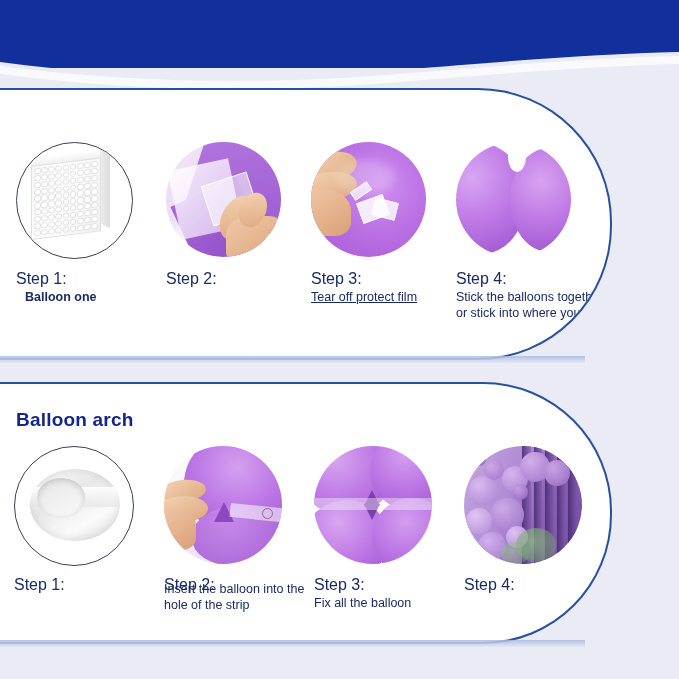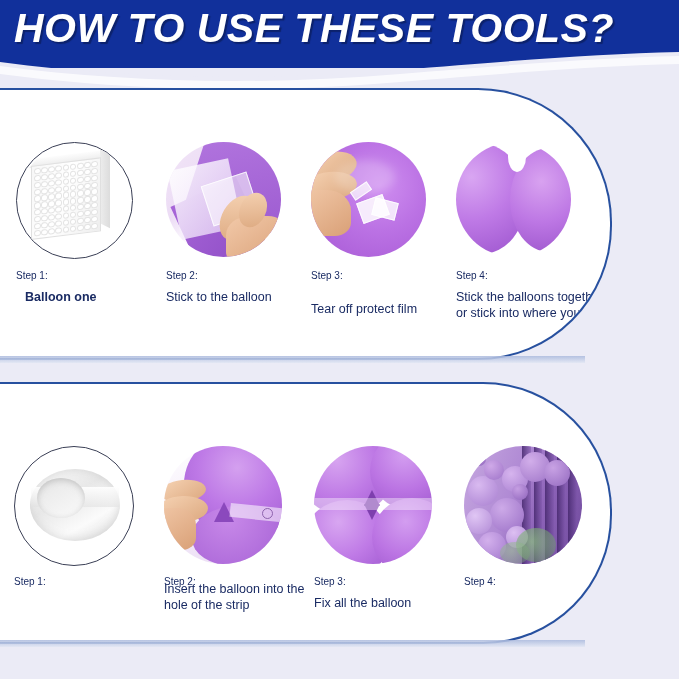--- a/index.html
+++ b/index.html
@@ -66,21 +66,21 @@
   .step{position:absolute;}
   .circle{
     position:absolute;
     border-radius:50%;
     overflow:hidden;
     background:#ffffff;
   }
   .circle-outline{border:1.2px solid #3a3f55;}
   .step-head{
     position:absolute;
-    font-size:10px;color:#1a2b63;white-space:nowrap;
+    font-size:16px;color:#1a2b63;white-space:nowrap;
   }
   .step-body{
     position:absolute;
     font-size:12.5px;color:#1a2b63;line-height:15.5px;
   }
   .step-body.bold{font-weight:bold;padding-left:9px;}
 
   
   .art{position:absolute;left:0;top:0;width:100%;height:100%;}
 
@@ -127,21 +127,20 @@
 </style>
 </head>
 <body>
 
 <div class="header">
   <div class="header-blue"></div>
   <svg class="header-wave" viewBox="0 0 679 36" preserveAspectRatio="none">
     <path d="M0,10 C120,26 260,30 400,18 C520,8 600,2 679,0 L679,36 L0,36 Z" fill="#ebebf6"></path>
     <path d="M0,14 C120,30 260,34 400,22 C520,12 600,6 679,4 L679,12 C600,14 520,20 400,30 C260,42 120,38 0,22 Z" fill="#ffffff" opacity="0.75"></path>
   </svg>
-  <div class="header-title">HOW TO USE THESE TOOLS?</div>
 </div>
 
 <div class="panel panel-1">
   <div class="panel-inner">
 
     <div class="step" style="left:16px;top:52px;width:120px;height:200px;">
       <div class="circle circle-outline" style="left:0;top:0;width:115px;height:115px;">
         <div class="art">
           <div class="sheet-wrap">
             <div class="sheet-top"></div>
@@ -251,37 +250,36 @@
           <div style="position:absolute;left:30px;top:-12px;width:110px;height:95px;background:linear-gradient(150deg,#b478e0,#9c5ad0);transform:rotate(18deg);"></div>
           <div style="position:absolute;left:18px;top:46px;width:72px;height:80px;background:linear-gradient(150deg,#a765d8,#8d4cc4);transform:rotate(-25deg);"></div>
           <div class="film" style="left:8px;top:22px;width:62px;height:70px;transform:rotate(-12deg);background:linear-gradient(140deg,rgba(255,255,255,.85),rgba(238,222,250,.7));border:none;"></div>
           <div class="film" style="left:40px;top:36px;width:46px;height:40px;transform:rotate(-18deg);"></div>
           <div class="finger" style="left:56px;top:52px;width:32px;height:48px;transform:rotate(30deg);"></div>
           <div class="hand" style="left:60px;top:74px;width:60px;height:48px;border-radius:40% 30% 20% 25%;"></div>
           <div class="finger" style="left:74px;top:50px;width:26px;height:36px;transform:rotate(25deg);"></div>
         </div>
       </div>
       <div class="step-head" style="left:0;top:128px;">Step 2:</div>
-      <div class="step-body" style="left:0;top:148px;width:160px;white-space:pre-line;">Stick to the balloon</div>
     </div>
 
     <div class="step" style="left:311px;top:52px;width:140px;height:200px;">
       <div class="circle" style="left:0;top:0;width:115px;height:115px;">
         <div class="art" style="background:radial-gradient(circle at 60% 38%,#cf8ef0 0%,#bb72e4 45%,#a658d4 100%);">
           <div class="finger" style="left:-6px;top:10px;width:52px;height:30px;transform:rotate(-12deg);"></div>
           <div class="finger" style="left:-8px;top:30px;width:54px;height:28px;transform:rotate(-6deg);"></div>
           <div class="hand" style="left:-14px;top:48px;width:54px;height:46px;border-radius:35% 45% 30% 40%;"></div>
           <div class="film" style="left:48px;top:56px;width:26px;height:20px;transform:rotate(-20deg);background:rgba(255,255,255,.85);"></div>
           <div class="film" style="left:62px;top:58px;width:22px;height:16px;transform:rotate(14deg);background:rgba(255,255,255,.8);"></div>
           <div class="film" style="left:40px;top:44px;width:18px;height:8px;transform:rotate(-34deg);background:rgba(255,255,255,.7);"></div>
           <div style="position:absolute;left:24px;top:18px;width:60px;height:34px;border-radius:50%;background:rgba(255,255,255,.22);filter:blur(4px);"></div>
         </div>
       </div>
       <div class="step-head" style="left:0;top:128px;">Step 3:</div>
-      <div class="step-body" style="left:0;top:160px;width:170px;white-space:pre-line;">Tear off  protect film</div>
+      <div class="step-body" style="left:0;top:148px;width:170px;white-space:pre-line;text-decoration:underline;">Tear off  protect film</div>
     </div>
 
     <div class="step" style="left:456px;top:52px;width:160px;height:200px;">
       <div class="circle" style="left:0;top:0;width:115px;height:115px;">
         <div class="art" style="background:#ffffff;">
           <div class="balloon" style="left:-18px;top:2px;width:88px;height:110px;background:radial-gradient(circle at 38% 30%,#d9a6f2 0%,#bf7ae6 45%,#9a52cc 100%);"></div>
           <div class="balloon" style="left:54px;top:6px;width:78px;height:104px;background:radial-gradient(circle at 40% 32%,#d8a2f0 0%,#bd77e4 48%,#9750c8 100%);"></div>
           <div style="position:absolute;left:52px;top:0;width:18px;height:30px;background:#ffffff;border-radius:0 0 60% 60%;"></div>
         </div>
       </div>
@@ -290,20 +288,21 @@
 or stick into where you want</div>
     </div>
 
   </div>
 </div>
 <div class="panel-shadow p1-shadow"></div>
 
 <div class="panel panel-2">
   <div class="panel-inner">
 
+    <div class="panel-title" style="left:16px;top:25px;">Balloon arch</div>
 
     <div class="step" style="left:14px;top:62px;width:140px;height:190px;">
       <div class="circle circle-outline" style="left:0;top:0;width:118px;height:118px;">
         <div class="art">
           <div class="roll-outer"></div>
           <div class="roll-band"></div>
           <div class="roll-inner"></div>
         </div>
       </div>
       <div class="step-head" style="left:0;top:130px;">Step 1:</div>

